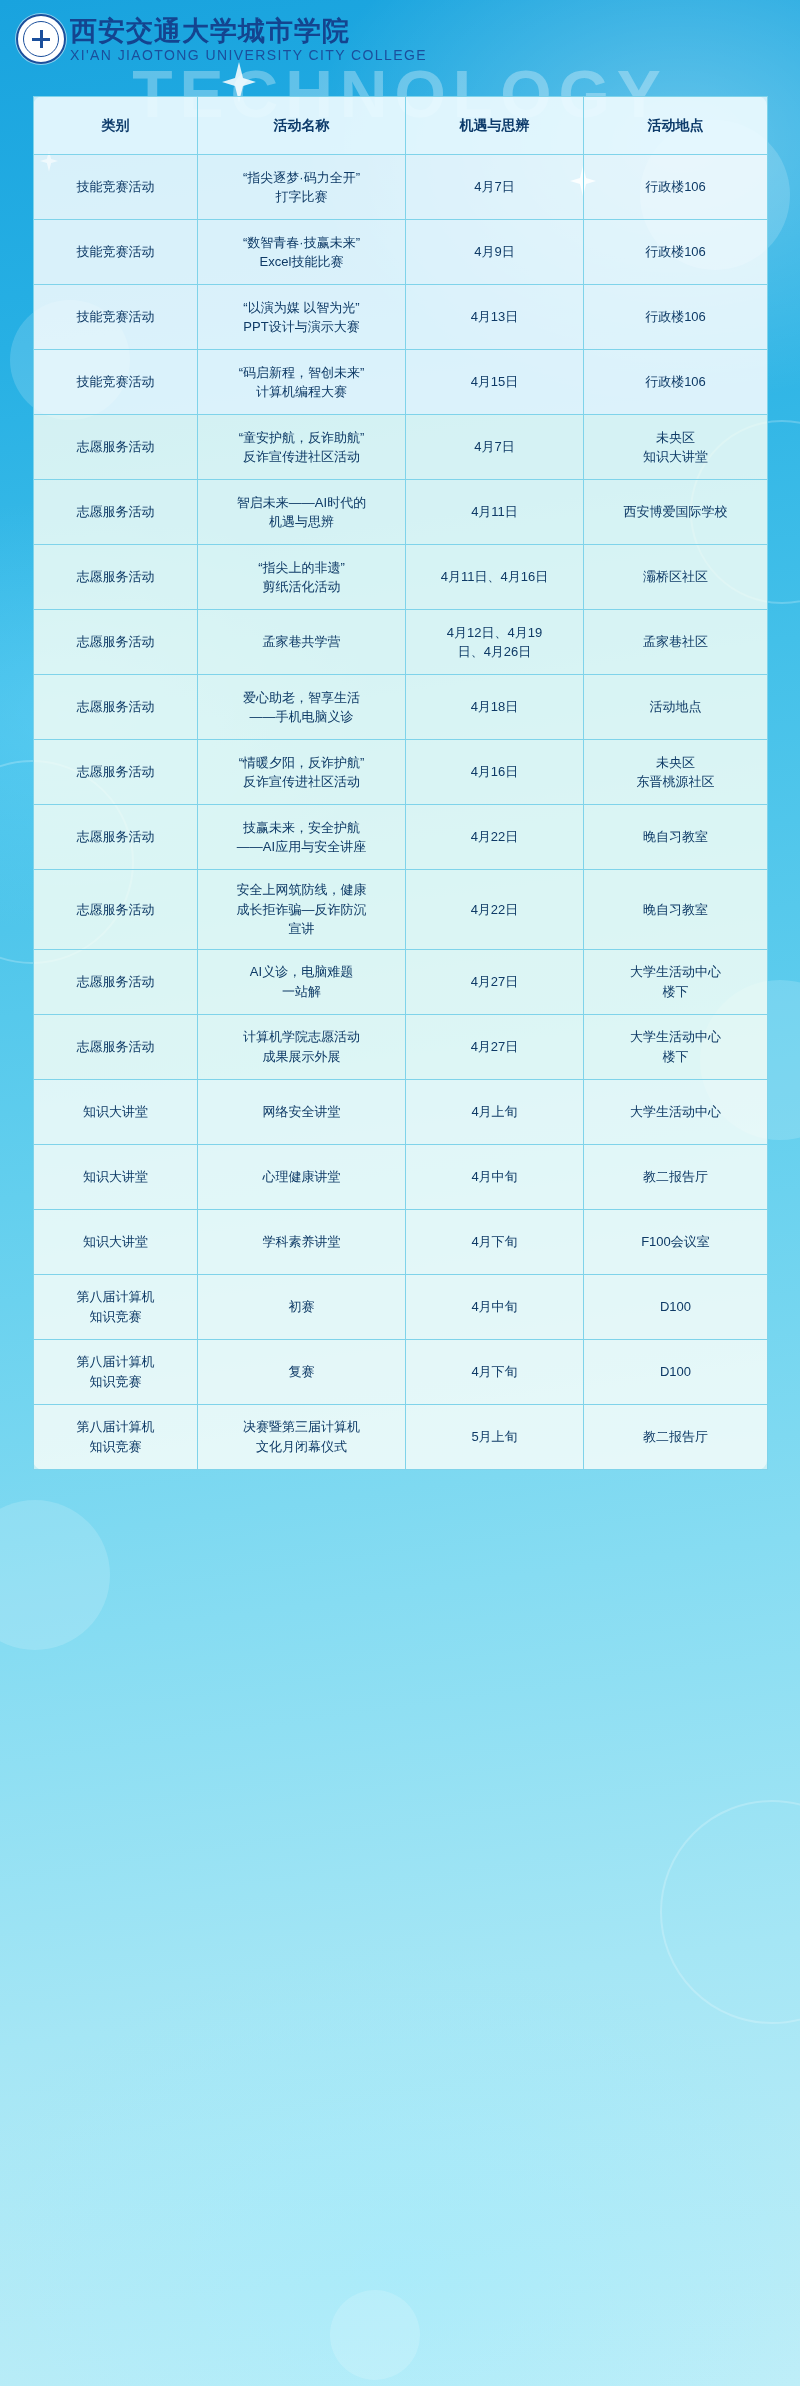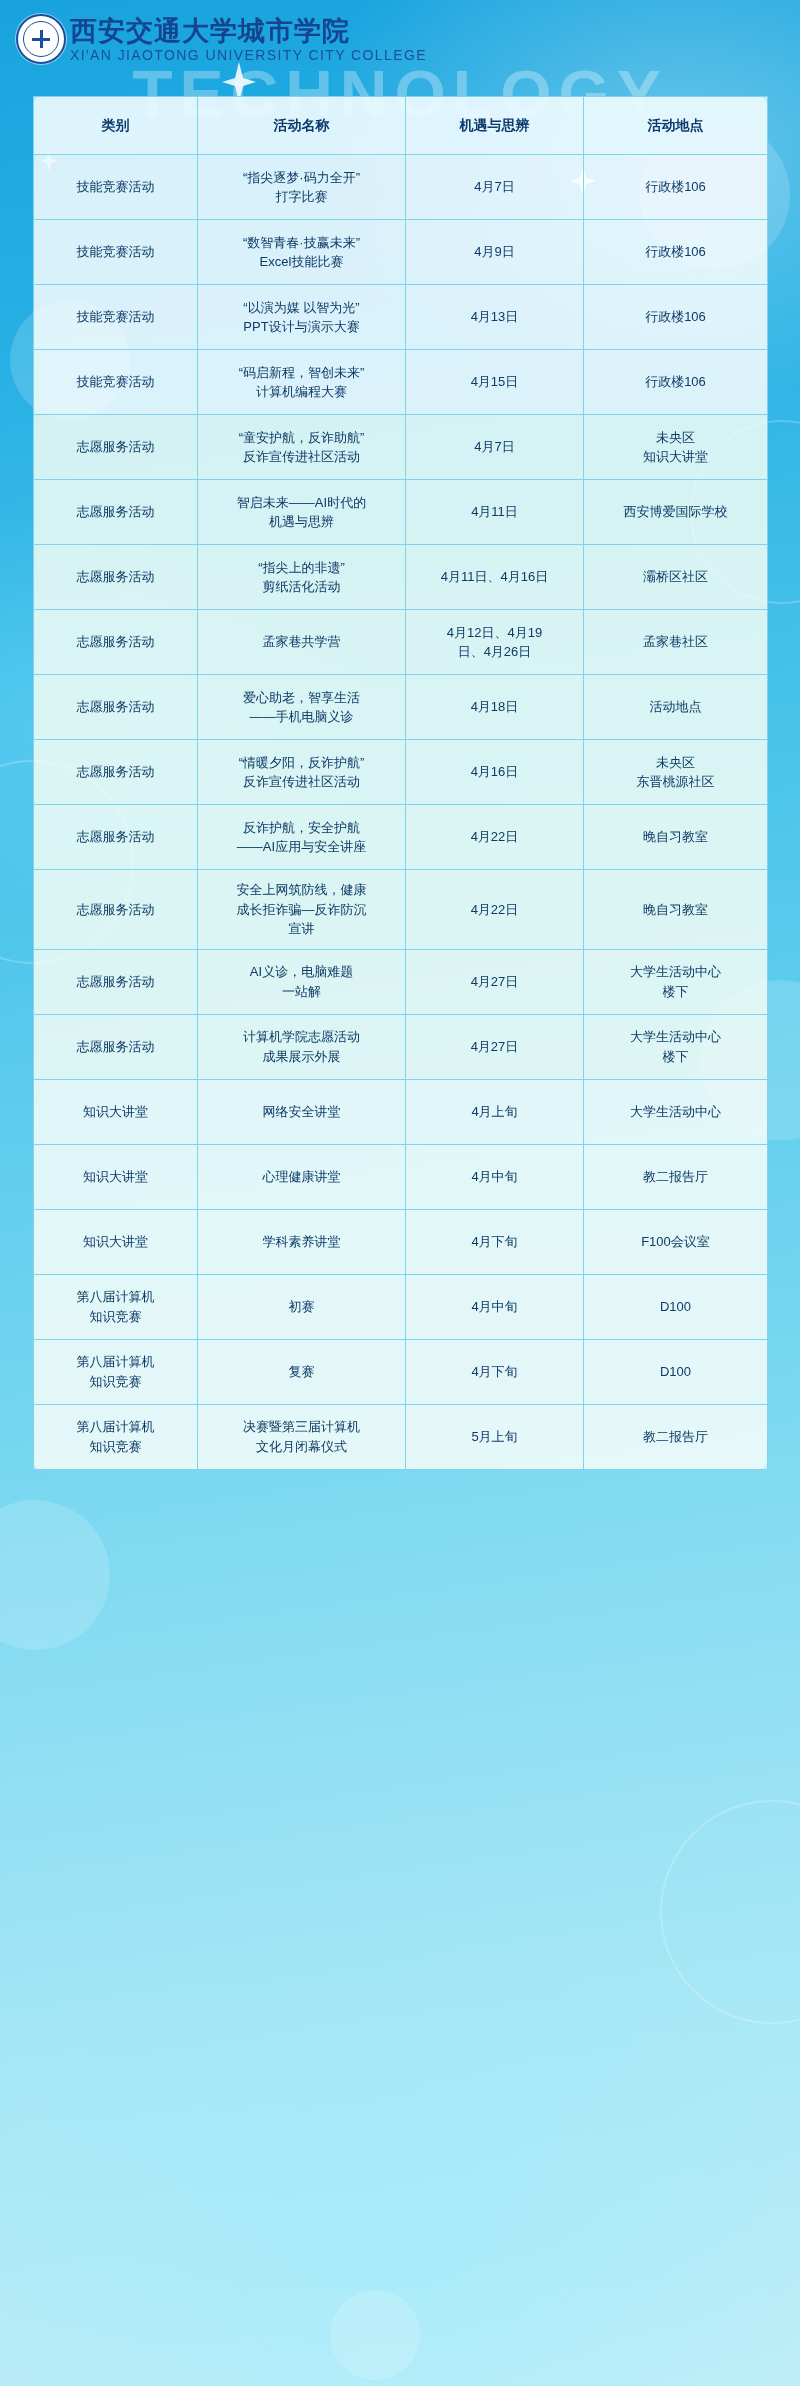--- a/index.html
+++ b/index.html
@@ -422,21 +422,21 @@
             <td class="cell-lines">
               <span>未央区</span>
               <span>东晋桃源社区</span>
             </td>
           </tr>
           <tr>
             <td class="cell-lines">
               <span>志愿服务活动</span>
             </td>
             <td class="cell-lines">
-              <span>反诈护航，安全护航</span>
+              <span>技赢未来，安全护航</span>
               <span>——AI应用与安全讲座</span>
             </td>
             <td class="cell-lines">
               <span>4月22日</span>
             </td>
             <td class="cell-lines">
               <span>晚自习教室</span>
             </td>
           </tr>
           <tr>

